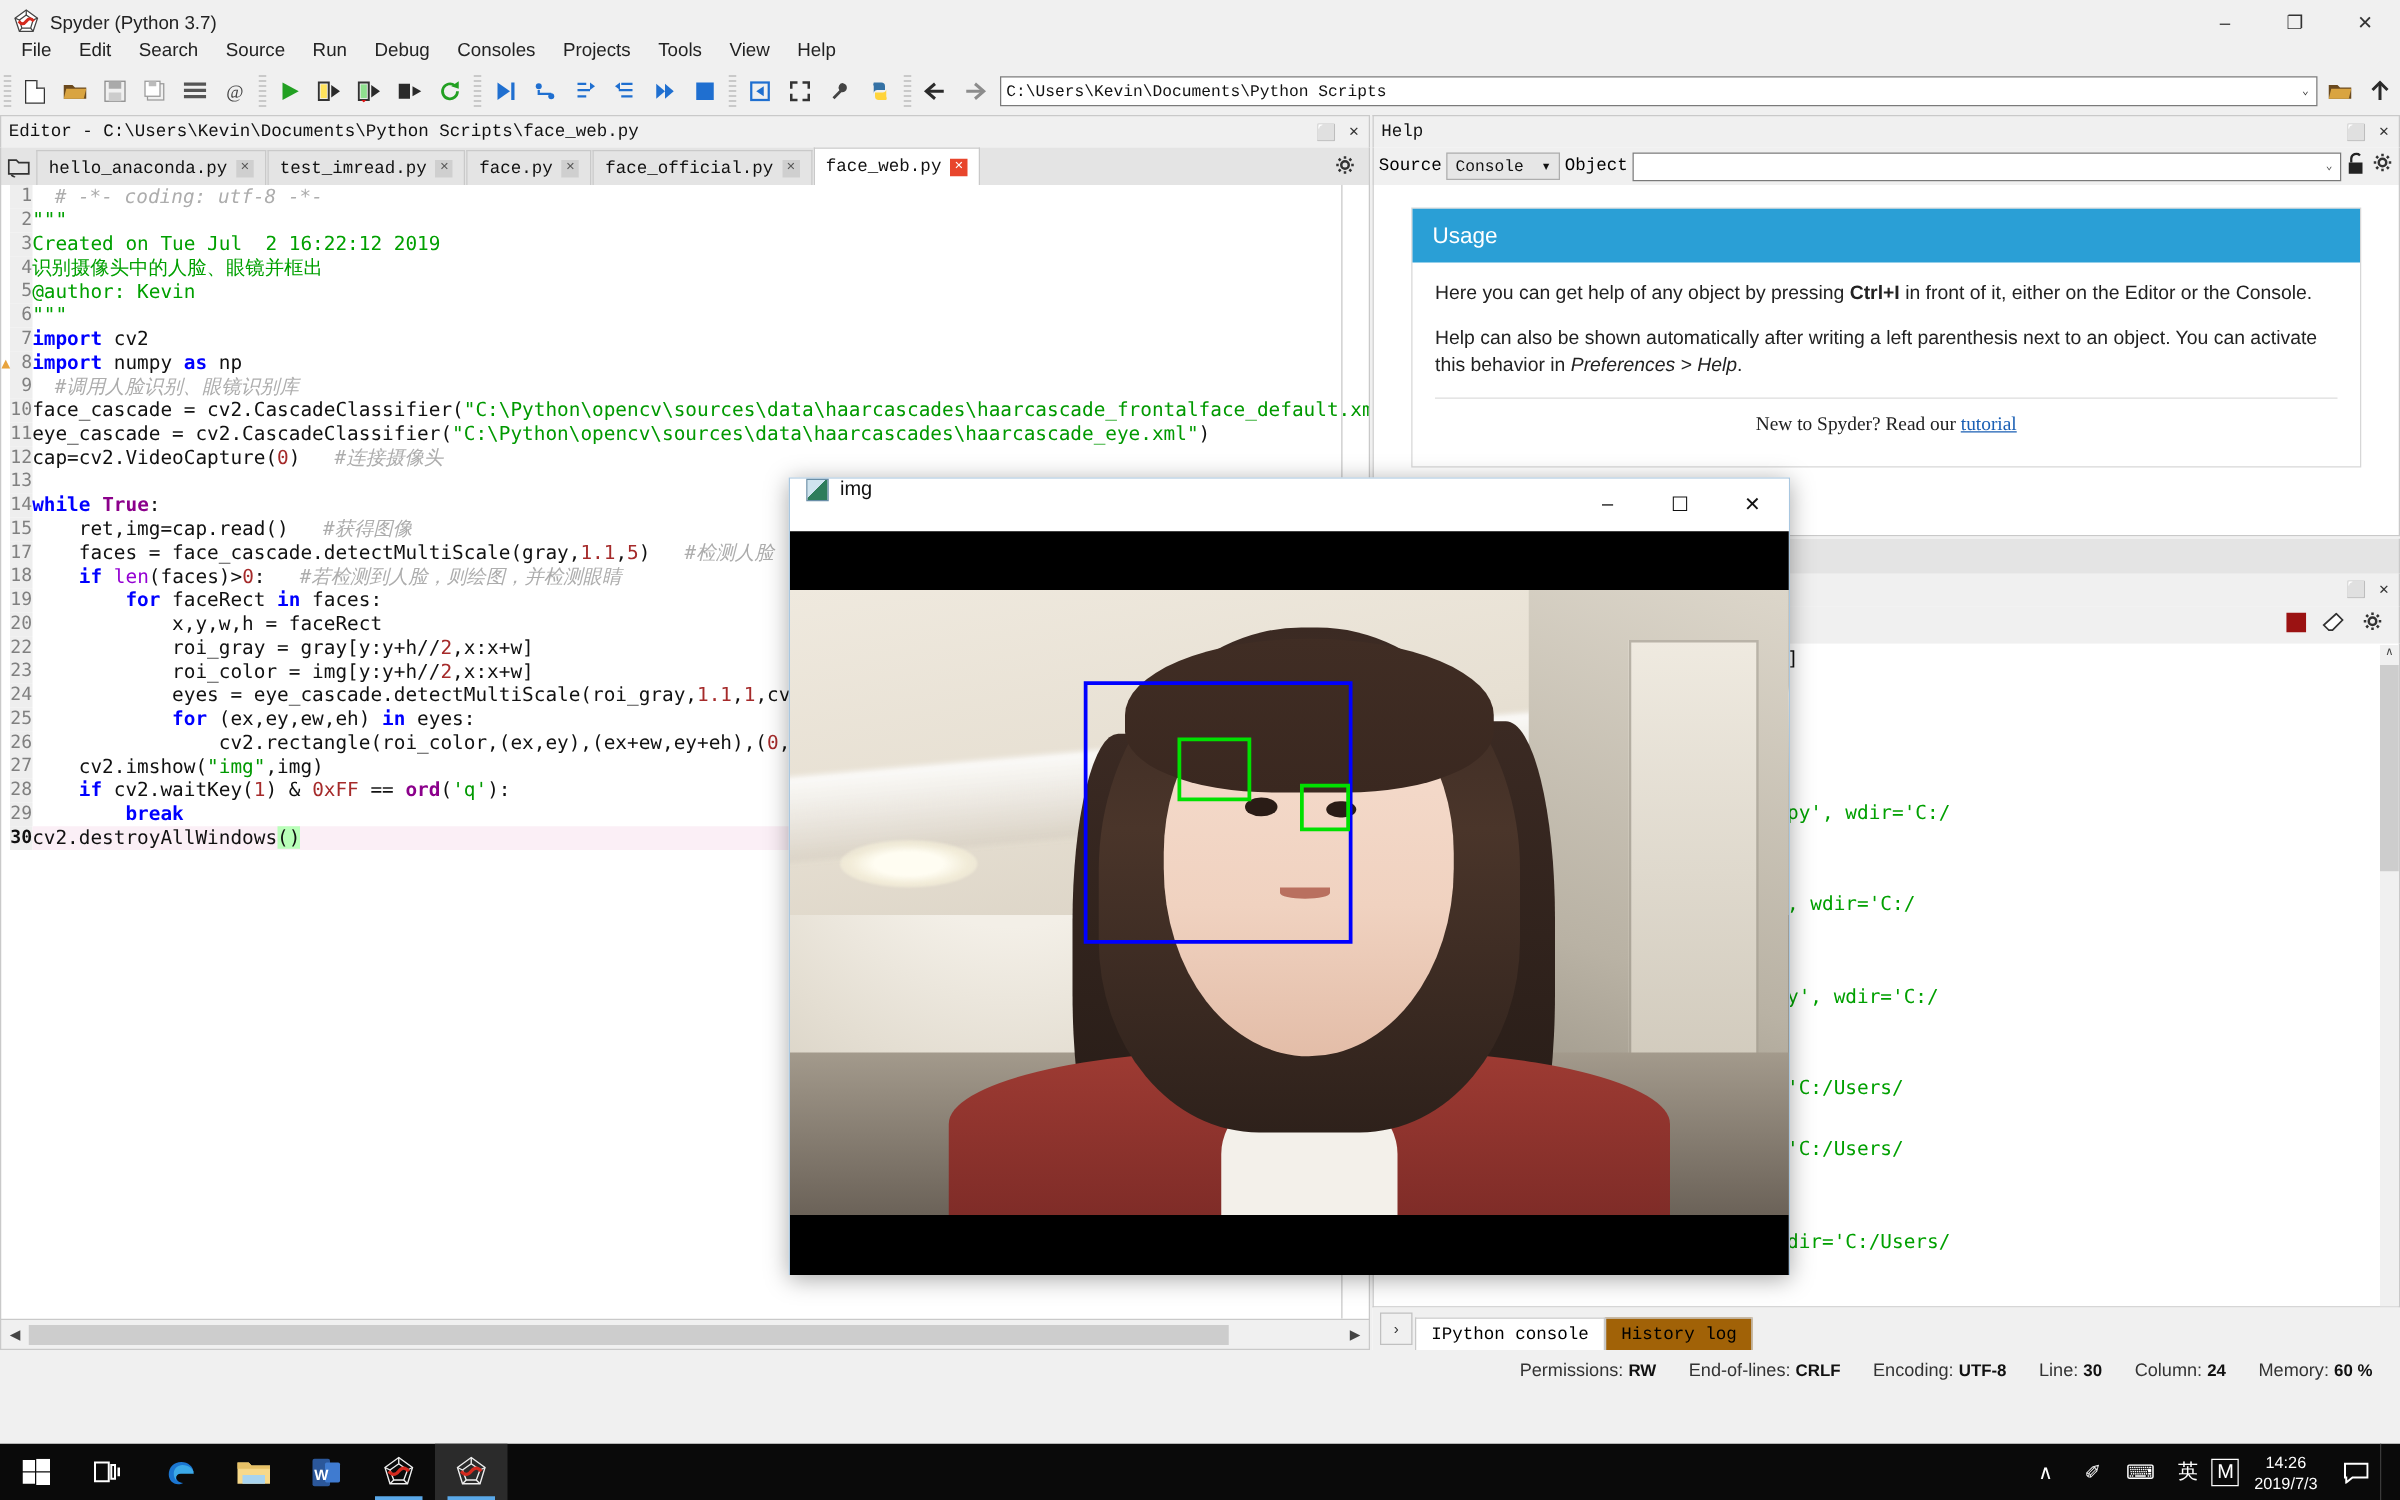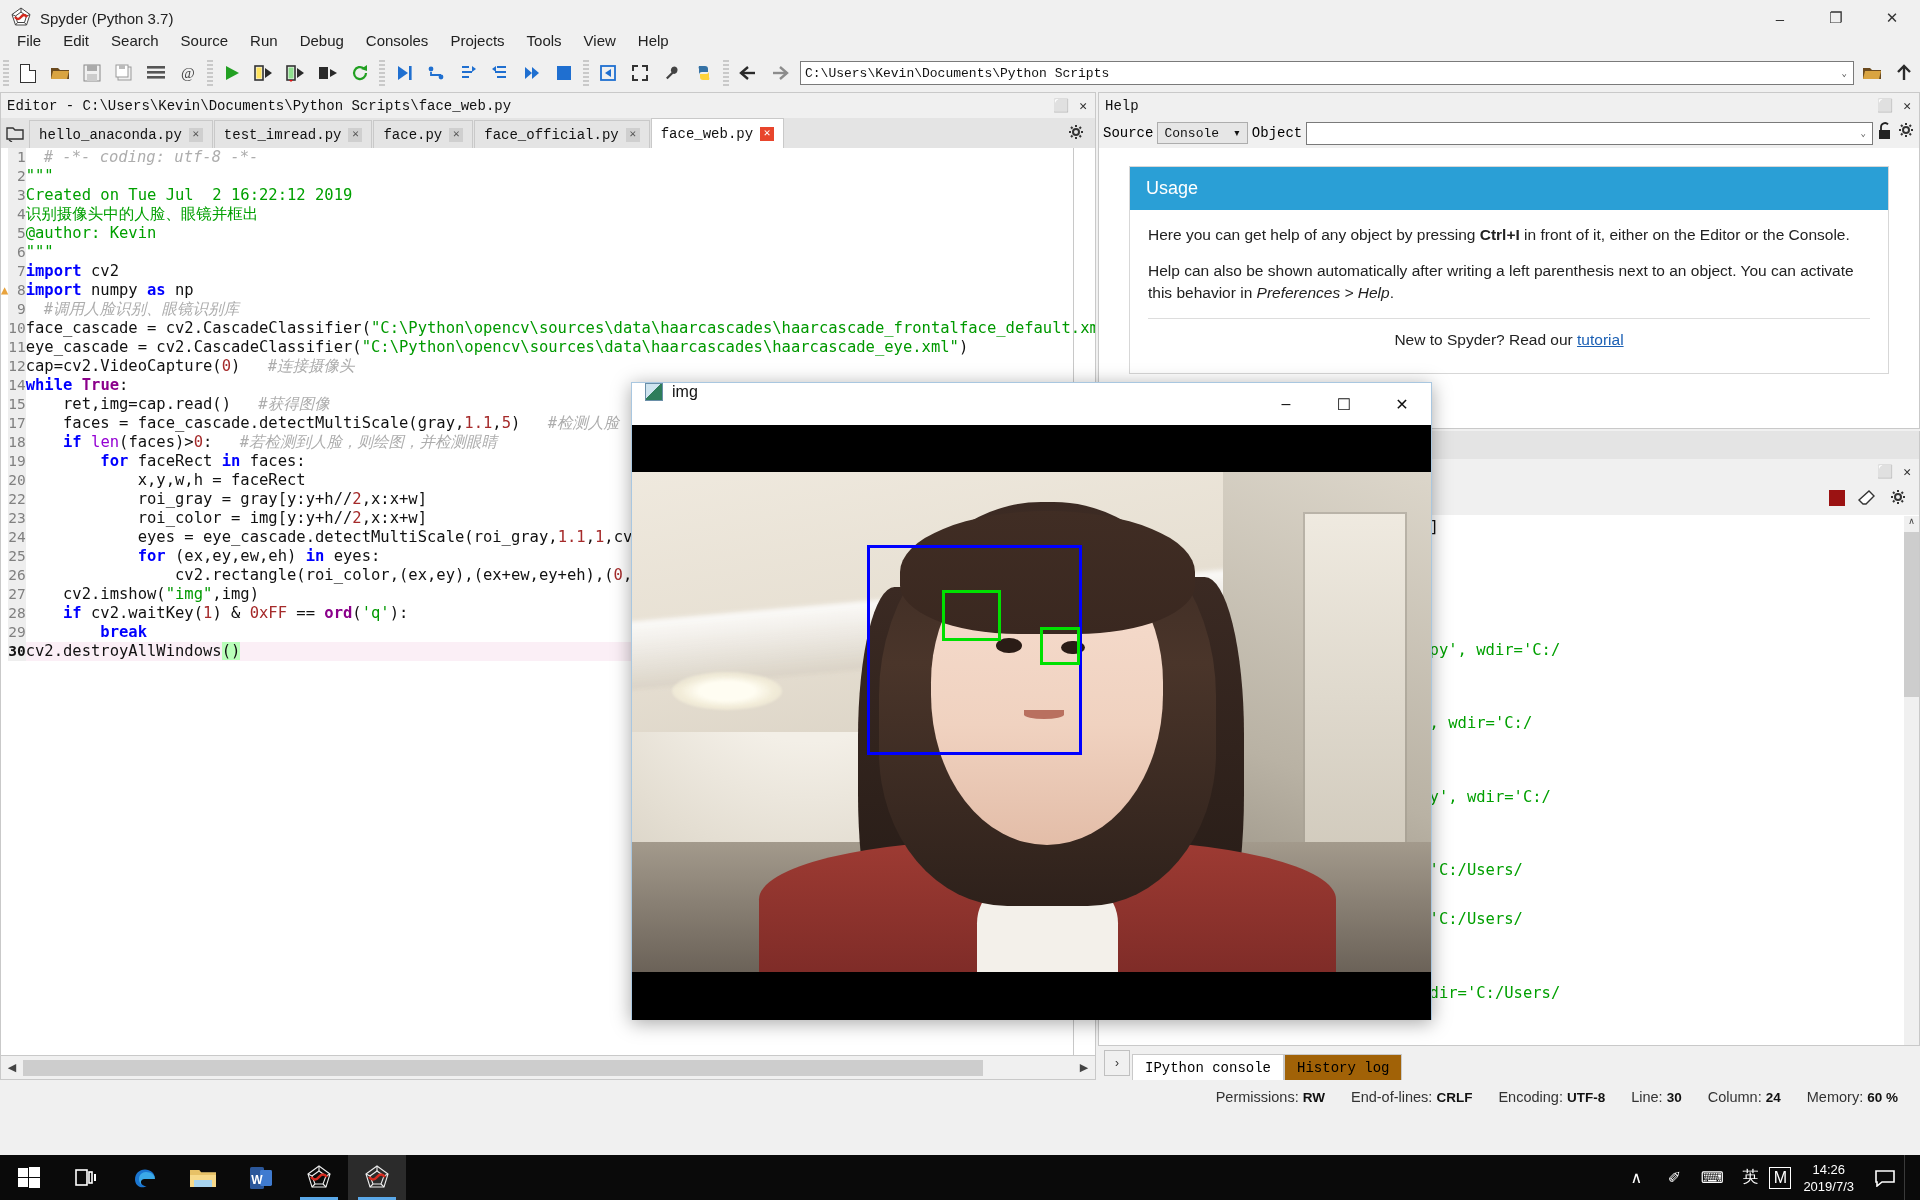--- a/index.html
+++ b/index.html
@@ -75,21 +75,21 @@
   .help-body{ position:absolute; left:0; top:56px; width:822px; height:281px; background:#fff; border:1px solid #c9c9c9; border-top:none; overflow:hidden; }
   .help-bar{ height:30px; background:#f0f0f0; border-left:1px solid #c9c9c9; border-right:1px solid #c9c9c9; display:flex; align-items:center; gap:4px; padding:0 4px; font-family:"Liberation Mono",monospace; font-size:14px; }
   .combo{ height:22px; background:#e6e6e6; border:1px solid #adadad; display:flex; align-items:center; padding:0 6px; gap:14px; font-size:13px; color:#111;}
   .objbox{ flex:1; height:23px; background:#fff; border:1px solid #7a7a7a; display:flex; align-items:center; padding:0 5px; position:relative; }
   .objbox .caret{ position:absolute; right:6px; font-size:9px; color:#444; }
   .usage-card{ width:760px; margin:18px auto 0; border:1px solid #d7d7d7; background:#fff; }
   .usage-head{ background:#2a9fd6; color:#fff; padding:11px 16px; font-size:18px; font-family:"Liberation Sans",sans-serif; }
   .usage-body{ padding:14px 18px 12px; font-size:15.5px; color:#222; line-height:1.42; }
   .usage-body p{ margin:0 0 14px; }
   .usage-sep{ height:1px; background:#ddd; margin:2px 0 10px; }
-  .usage-foot{ text-align:center; font-size:15.5px; color:#222; padding-bottom:10px; }
+  .usage-foot{ text-align:center; font-size:15.5px; color:#222; padding-bottom:10px;font-family:Liberation Serif, serif; }
   .usage-foot a{ color:#1a5fb4; text-decoration:underline; }
 
   
   .console-pane{ position:absolute; left:1098px; top:431px; width:822px; height:649px; background:#fff; }
   .con-tabstrip{ height:28px; background:#e4e4e4; border-left:1px solid #c9c9c9; border-right:1px solid #c9c9c9; display:flex; align-items:flex-end; }
   .con-tab{ height:26px; background:#fff; border:1px solid #c9c9c9; border-bottom:none; padding:0 10px; display:flex; align-items:center; font-family:"Liberation Mono",monospace; font-size:14px; }
   .con-tools{ height:30px; background:#f0f0f0; border-left:1px solid #c9c9c9; border-right:1px solid #c9c9c9; display:flex; align-items:center; justify-content:flex-end; gap:12px; padding-right:12px; }
   .con-body{ position:absolute; left:0; top:84px; width:822px; bottom:34px; background:#fff; border:1px solid #c9c9c9; border-top:none; overflow:hidden; font-family:"DejaVu Sans Mono","Liberation Mono",monospace; font-size:15.5px; line-height:24.5px; white-space:pre; color:#111; padding-left:4px; }
   .con-body .g{ color:#00a000; }
   .cons-vscroll{ position:absolute; right:1px; top:85px; bottom:35px; width:15px; background:#f0f0f0; }
@@ -472,20 +472,25 @@
               </tr>
               <tr>
                 <td class="warn"></td>
                 <td class="gut">11</td>
                 <td class="src"><span class="def">eye_cascade = cv2.CascadeClassifier(</span><span class="st">"C:\Python\opencv\sources\data\haarcascades\haarcascade_eye.xml"</span><span class="def">)</span></td>
               </tr>
               <tr>
                 <td class="warn"></td>
                 <td class="gut">12</td>
                 <td class="src"><span class="def">cap=cv2.VideoCapture(</span><span class="num">0</span><span class="def">) </span><span class="cm">#连接摄像头</span></td>
+              </tr>
+              <tr>
+                <td class="warn"></td>
+                <td class="gut">13</td>
+                <td class="src"><span class="def"></span></td>
               </tr>
               <tr>
                 <td class="warn"></td>
                 <td class="gut">14</td>
                 <td class="src"><span class="k">while</span><span class="def"> </span><span class="kw2">True</span><span class="def">:</span></td>
               </tr>
               <tr>
                 <td class="warn"></td>
                 <td class="gut">15</td>
                 <td class="src"><span class="def">    ret,img=cap.read() </span><span class="cm">#获得图像</span></td>

